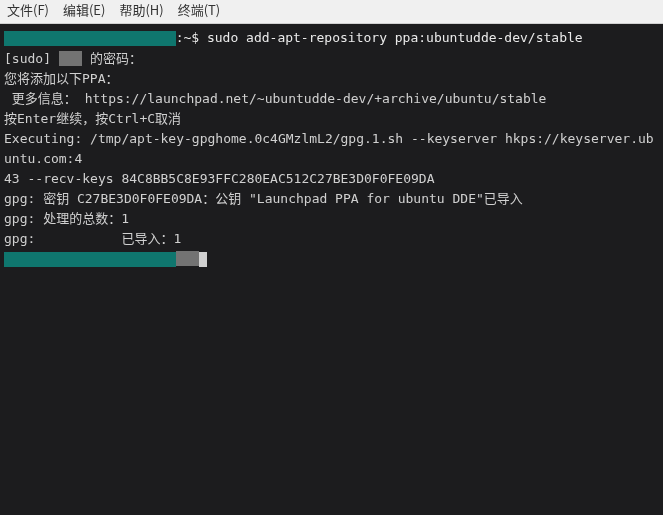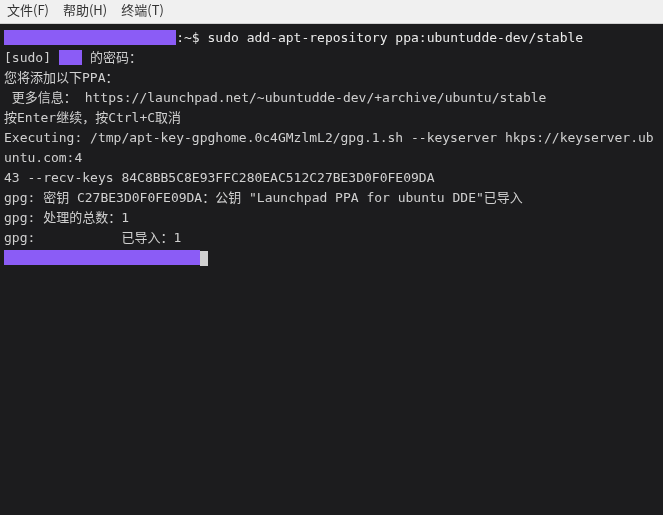--- a/index.html
+++ b/index.html
@@ -43,26 +43,27 @@
     }
     .prompt-green {
       color: #5fd75f;
       font-weight: bold;
     }
     .prompt-blue {
       color: #5f87d7;
       font-weight: bold;
     }
     .redact {
-      background: #8b5cf6;
+      background: #0f766e;
       color: transparent;
       user-select: none;
+      font-family: Liberation Mono, monospace;
     }
     .redact-gray {
-      background: #8b5cf6;
+      background: #737373;
       color: transparent;
       user-select: none;
     }
     .cursor {
       background: #d0d0d0;
       display: inline-block;
       width: 8px;
       height: 15px;
       vertical-align: middle;
     }
@@ -74,20 +75,23 @@
     }
   </style>
 </head>
 <body>
 
 <div class="menubar">
   <div class="menu-item">
       <span>文件(F)</span>
     </div>
   <div class="menu-item">
+      <span>编辑(E)</span>
+    </div>
+  <div class="menu-item">
       <span>帮助(H)</span>
     </div>
   <div class="menu-item">
       <span>终端(T)</span>
     </div>
 </div>
 
 <div class="terminal"><span class="line"><span class="prompt-green redact">xxxxxxxxxxxxxxxxxxxxxx</span><span class="cmd-white">:~$ </span><span class="cmd-white">sudo add-apt-repository ppa:ubuntudde-dev/stable</span></span><span class="line"><span>[sudo] </span><span class="redact-gray">xxx</span><span> 的密码：</span></span><span class="line">您将添加以下PPA：</span><span class="line"> 更多信息： https://launchpad.net/~ubuntudde-dev/+archive/ubuntu/stable</span><span class="line">按Enter继续，按Ctrl+C取消</span><span class="line"></span><span class="line">Executing: /tmp/apt-key-gpghome.0c4GMzlmL2/gpg.1.sh --keyserver hkps://keyserver.ubuntu.com:4</span><span class="line">43 --recv-keys 84C8BB5C8E93FFC280EAC512C27BE3D0F0FE09DA</span><span class="line">gpg: 密钥 C27BE3D0F0FE09DA：公钥 "Launchpad PPA for ubuntu DDE"已导入</span><span class="line">gpg: 处理的总数：1</span><span class="line">gpg:           已导入：1</span><span class="line"><span class="prompt-green redact">xxxxxxxxxxxxxxxxxxxxxx</span><span class="prompt-blue redact-gray">xxx</span><span class="cursor"></span></span></div>
 
 </body></html>

